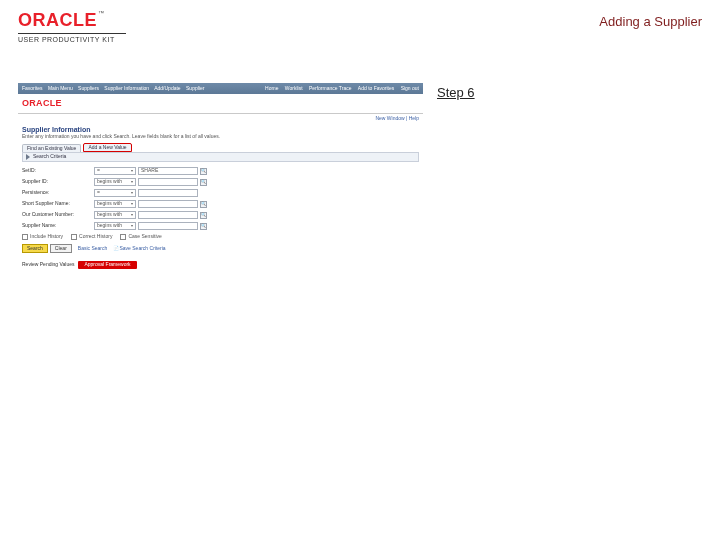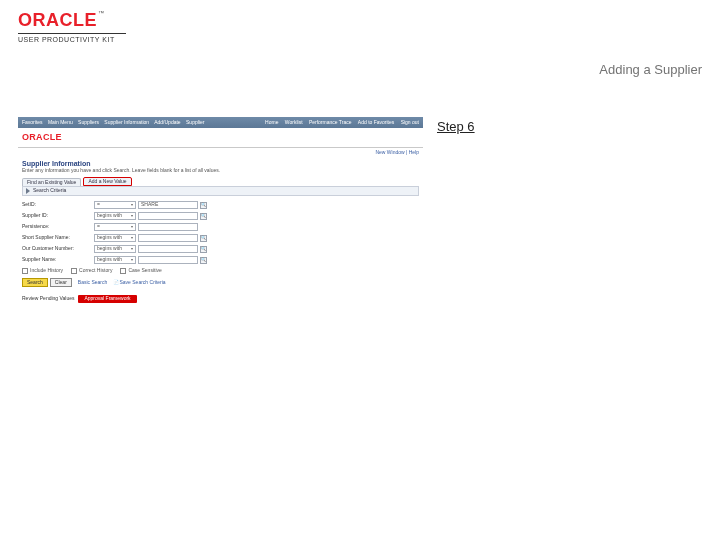--- a/index.html
+++ b/index.html
@@ -43,23 +43,22 @@
     margin: 2px 0 2px 0;
     width: 108px;
   }
   .upk {
     font-size: 7px;
     letter-spacing: 0.5px;
     color: #333;
   }
   .doc-title {
     font-size: 13px;
-    color: #737373;
+    color: #7f1d1d;
     padding-top: 4px;
-    margin-top: 48px;
   }
   .content {
     display: flex;
     margin-top: 40px;
     padding: 0 12px 0 18px;
     gap: 14px;
   }
   .shot {
     width: 405px;
     height: 210px;

